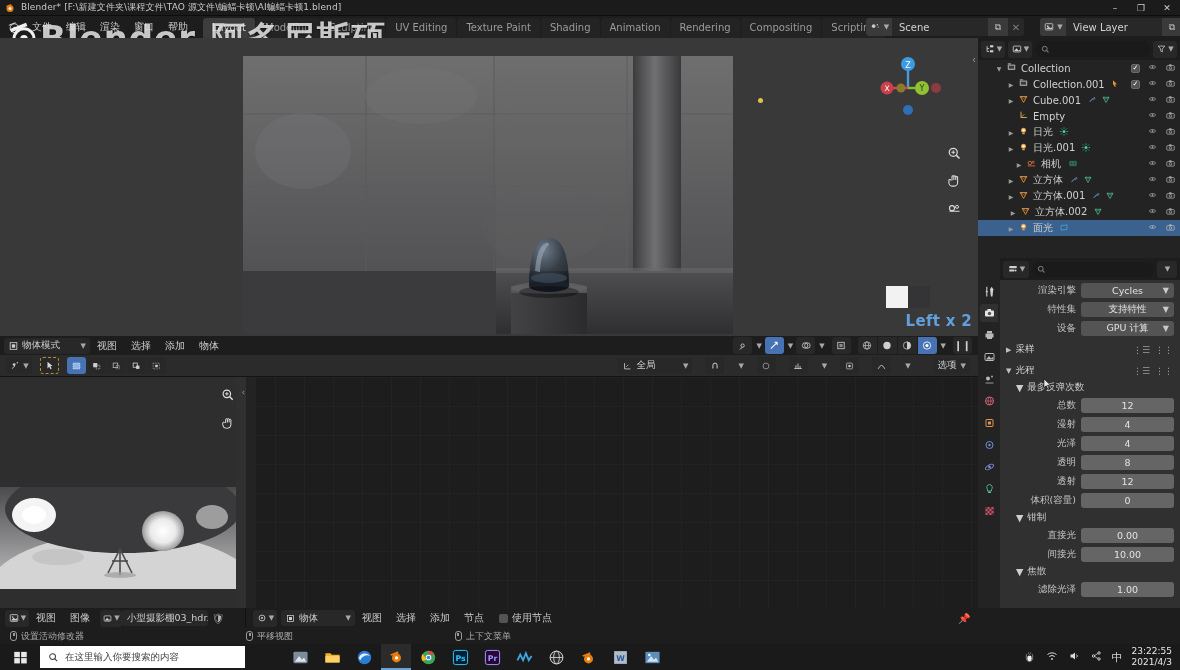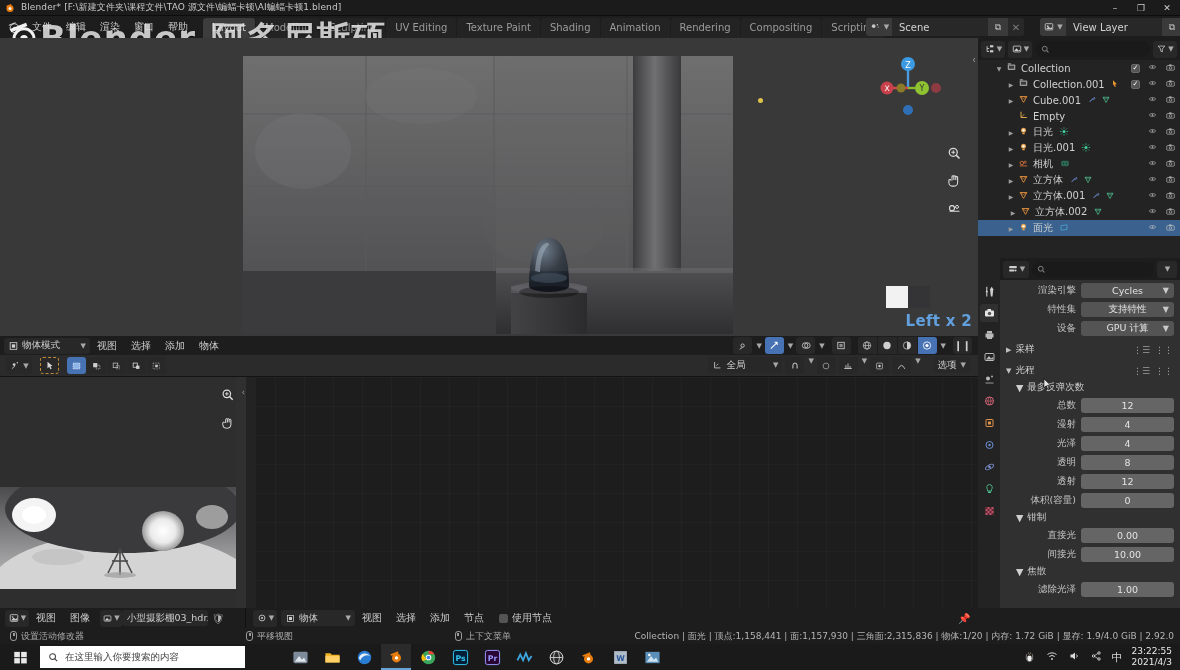--- a/index.html
+++ b/index.html
@@ -471,21 +471,21 @@
           </svg>
       </div>
       <div class="ico-btn">
         <svg width="11" height="10" viewBox="0 0 24 24">
             <rect x="4" y="5" width="15" height="14" fill="none" stroke="#cfcfcf" stroke-width="1.5" stroke-dasharray="2 2"></rect>
             <rect x="9" y="9" width="6" height="6" fill="#cfcfcf"></rect>
           </svg>
       </div>
     </div>
 
-    <div style="margin-left:auto; display:flex; gap:3px; padding-right:8px;">
+    <div style="margin-left:auto; display:flex; align-items:center; gap:13px; padding-right:8px;">
       <div class="hdr-btn" style="min-width:74px;">
         <svg width="11" height="10" viewBox="0 0 24 24">
             <path d="M5 19 V5 M5 19 H19" stroke="#cfcfcf" stroke-width="2" fill="none"></path>
             <path d="M9 14 L14 9" stroke="#cfcfcf" stroke-width="1.6"></path>
           </svg>
         <span>全局</span>
         <span class="caret" style="margin-left:auto;">▼</span>
       </div>
       <div class="ico-btn">
         <svg width="12" height="10" viewBox="0 0 24 24">
@@ -818,21 +818,21 @@
                 <path d="M2 12 C6 6 18 6 22 12 C18 18 6 18 2 12Z" fill="none" stroke="#c2c2c2" stroke-width="1.8"></path>
                 <circle cx="12" cy="12" r="2.6" fill="#c2c2c2"></circle>
               </svg></span>
             <span><svg width="11" height="9" viewBox="0 0 24 24">
                 <rect x="2" y="7" width="20" height="12" rx="2" fill="none" stroke="#c2c2c2" stroke-width="1.8"></rect>
                 <circle cx="12" cy="13" r="3.4" fill="none" stroke="#c2c2c2" stroke-width="1.8"></circle>
                 <rect x="8" y="4" width="7" height="3" fill="#c2c2c2"></rect>
               </svg></span>
           </span>
         </div>
-        <div class="ol-row" style="padding-left: 28px;">
+        <div class="ol-row" style="padding-left: 28px; margin-left: 8px;">
           <span class="disc">▶</span>
           <span class="ol-ico"><svg width="11" height="10" viewBox="0 0 24 24">
               <circle cx="8" cy="12" r="4.2" fill="none" stroke="#e0773c" stroke-width="2"></circle>
               <circle cx="16" cy="10" r="2.6" fill="none" stroke="#e0773c" stroke-width="1.8"></circle>
               <line x1="3" y1="19" x2="21" y2="19" stroke="#e0773c" stroke-width="2"></line>
             </svg></span>
           <span class="ol-name">相机</span>
           <span class="ol-badges">
             <span><svg width="12" height="9" viewBox="0 0 24 24">
                 <rect x="3" y="6" width="18" height="12" rx="2" fill="#3fd39c" opacity=".45" stroke="#3fd39c" stroke-width="1.6"></rect>
@@ -1159,21 +1159,20 @@
       <span>设置活动修改器</span>
     </div>
     <div class="sb-item" style="margin-left:130px;">
       <span class="sb-mouse"></span>
       <span>平移视图</span>
     </div>
     <div class="sb-item" style="margin-left:130px;">
       <span class="sb-mouse right"></span>
       <span>上下文菜单</span>
     </div>
-    <div class="sb-stats">Collection | 面光 | 顶点:1,158,441 | 面:1,157,930 | 三角面:2,315,836 | 物体:1/20 | 内存: 1.72 GiB | 显存: 1.9/4.0 GiB | 2.92.0</div>
   </div>
 
   <div class="taskbar">
     <div class="tb-start">
       <svg width="15" height="15" viewBox="0 0 24 24">
           <rect x="2" y="3" width="9" height="8.5" fill="#e8e8e8"></rect>
           <rect x="13" y="3" width="9" height="8.5" fill="#e8e8e8"></rect>
           <rect x="2" y="13" width="9" height="8.5" fill="#e8e8e8"></rect>
           <rect x="13" y="13" width="9" height="8.5" fill="#e8e8e8"></rect>
         </svg>

